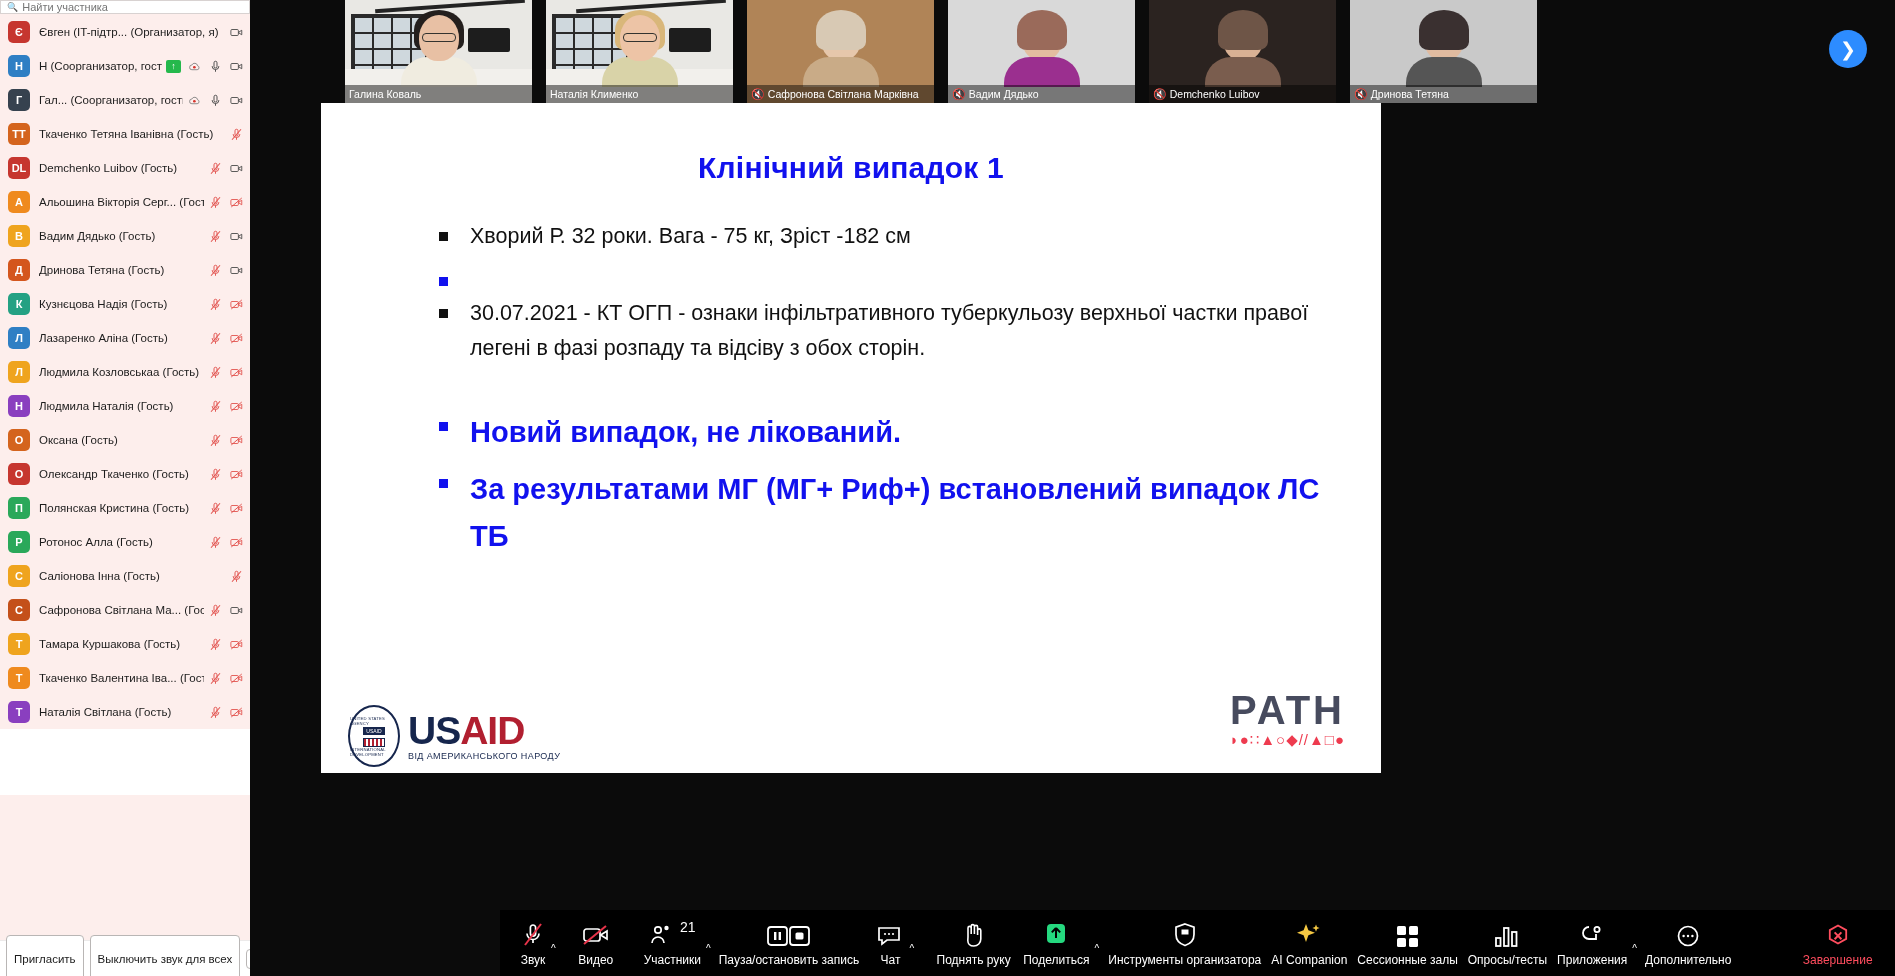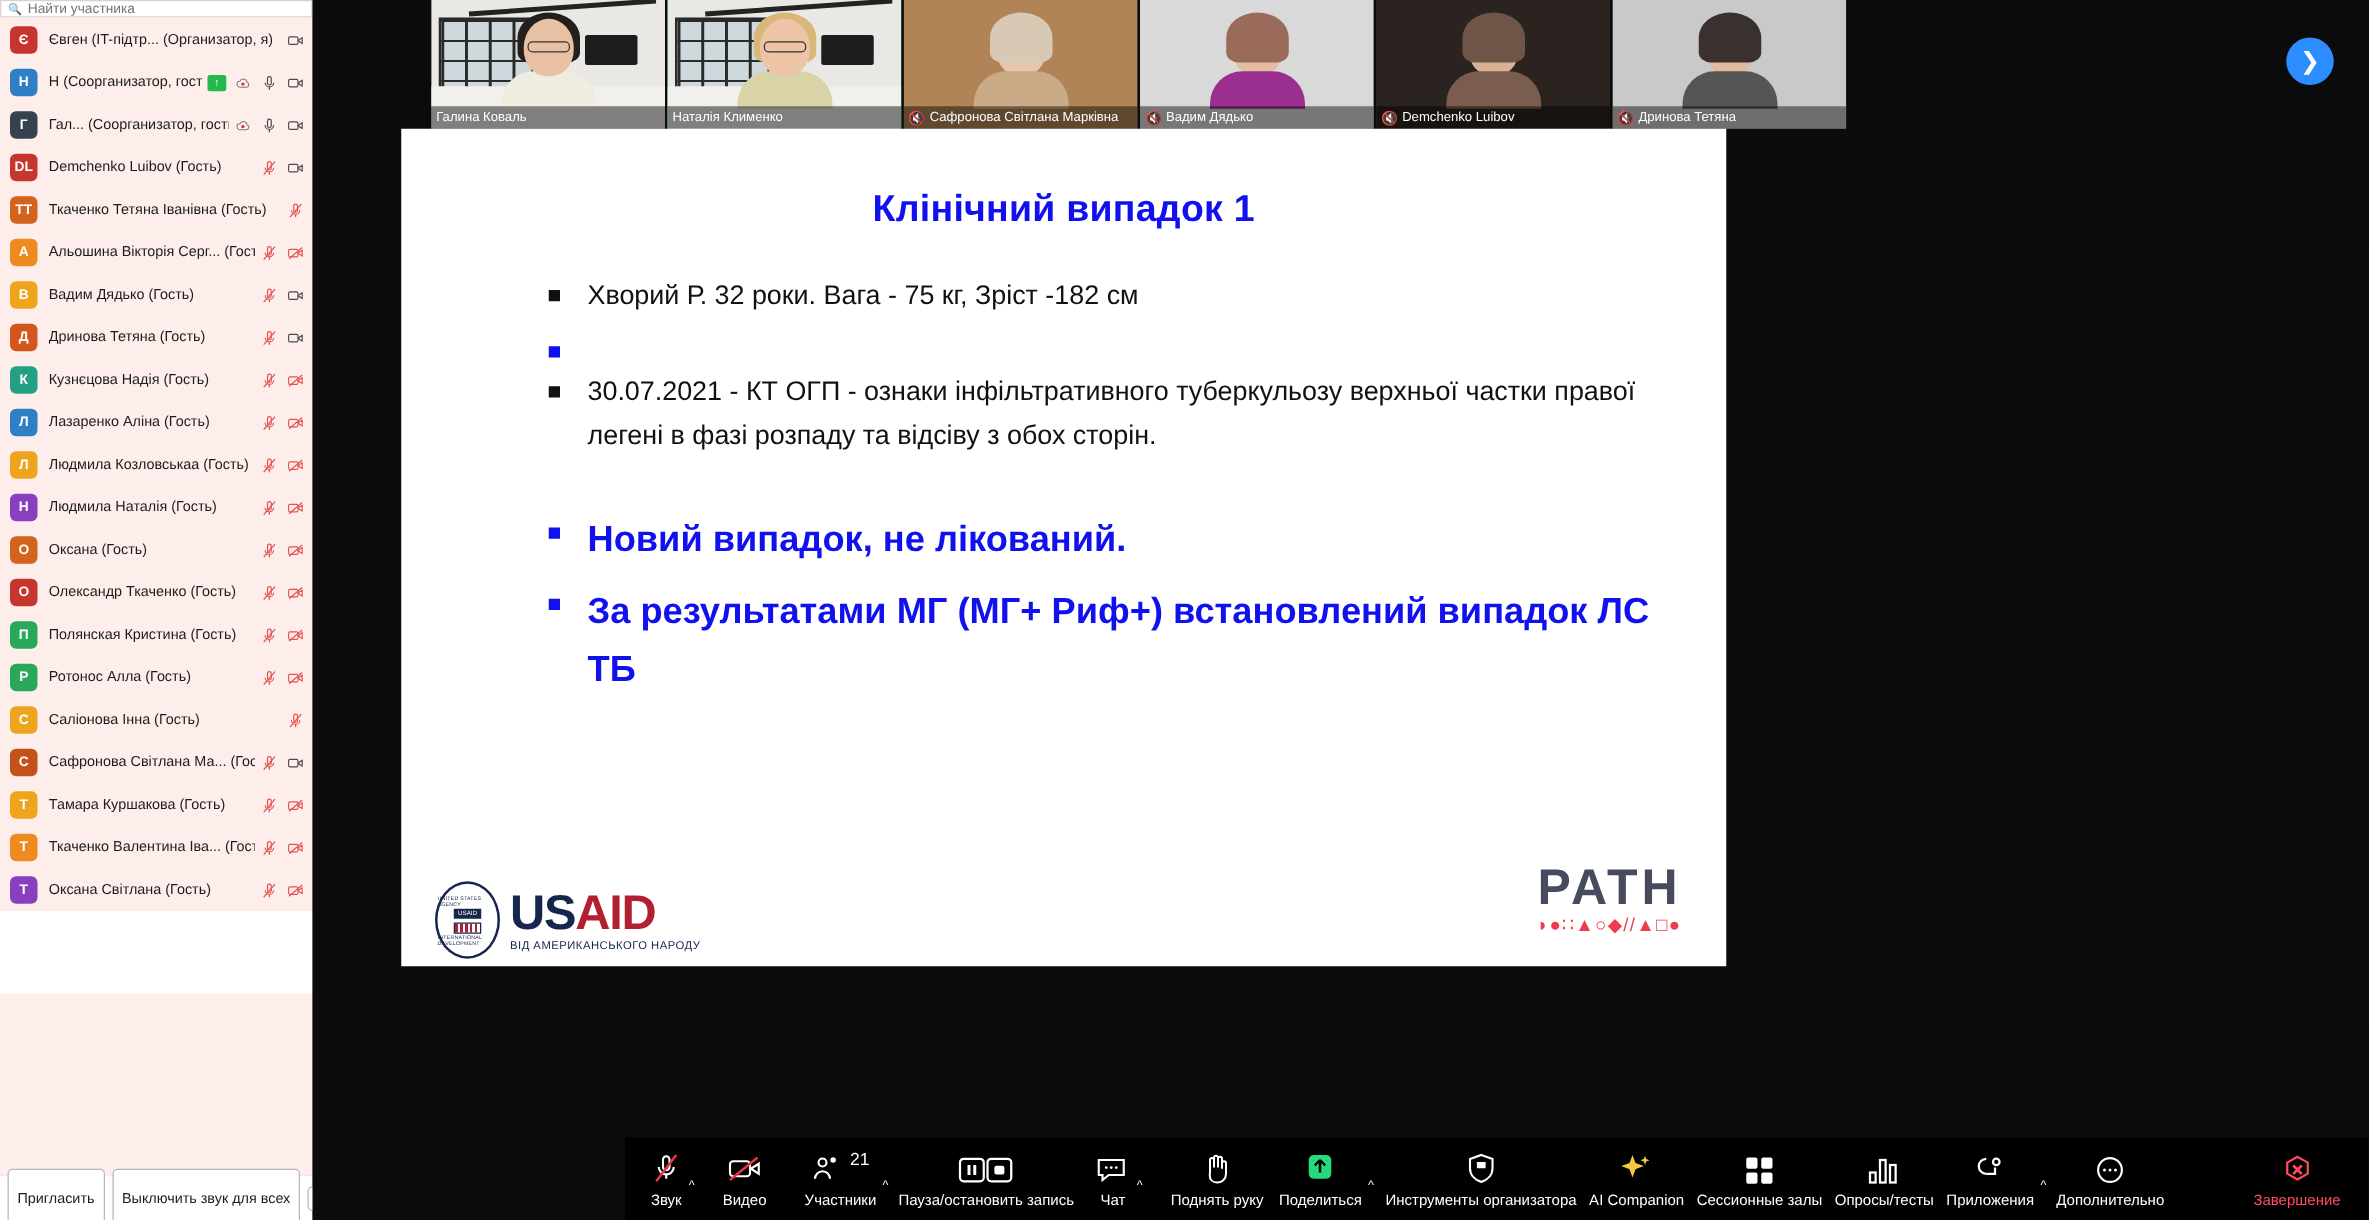--- a/index.html
+++ b/index.html
@@ -57,21 +57,21 @@
     font-family:"Liberation Sans", sans-serif; white-space:nowrap;
   }
   .pbtn.dots { padding:4px 6px; font-size:13px; line-height:10px; }
 
   
   #stage { position:absolute; left:250px; top:0; right:0; bottom:0; background:#0b0b0b; }
 
   
   #thumb-strip {
     position:absolute; left:95px; top:0; height:103px;
-    display:flex; gap:2px;
+    display:flex; gap:14px;
   }
   .thumb { position:relative; width:187px; height:103px; overflow:hidden; background:#333; }
   .thumb.active { outline:3px solid #27d07f; outline-offset:-3px; }
   .thumb .label {
     position:absolute; left:0; right:0; bottom:0; height:18px;
     background:rgba(0,0,0,0.45); color:#fff; font-size:10.5px;
     display:flex; align-items:center; padding:0 4px; gap:3px;
     white-space:nowrap; overflow:hidden;
   }
   .thumb .label .muteglyph { color:#ff4d4d; font-size:11px; flex:none; }
@@ -249,54 +249,54 @@
             </span>
             <span>
               <svg class="ic" viewBox="0 0 20 20">
                 <rect x="2.5" y="6" width="10" height="8" rx="1.5" fill="none" stroke="#4a4a4a" stroke-width="1.2"></rect>
                 <path d="M13 9.5l4-2.5v6l-4-2.5z" fill="none" stroke="#4a4a4a" stroke-width="1.2"></path>
               </svg>
             </span>
           </div>
         </div>
         <div class="prow">
+          <div class="avatar" style="background: rgb(212, 100, 29);">ТТ</div>
+          <div class="pname">Ткаченко Тетяна Іванівна (Гость)</div>
+          <div class="picons">
+            <span>
+              <svg class="ic" viewBox="0 0 20 20">
+                <path d="M10 3a2 2 0 0 1 2 2v5a2 2 0 0 1-4 0V5a2 2 0 0 1 2-2z" fill="none" stroke="#e2534f" stroke-width="1.3"></path>
+                <path d="M5.5 9.5a4.5 4.5 0 0 0 9 0" fill="none" stroke="#e2534f" stroke-width="1.3"></path>
+                <path d="M10 14v3" stroke="#e2534f" stroke-width="1.3"></path>
+                <path d="M4 17L16 3" stroke="#e2534f" stroke-width="1.4"></path>
+              </svg>
+            </span>
+          </div>
+        </div>
+        <div class="prow">
           <div class="avatar" style="background: rgb(198, 54, 47);">DL</div>
           <div class="pname">Demchenko Luibov (Гость)</div>
           <div class="picons">
             <span>
               <svg class="ic" viewBox="0 0 20 20">
                 <path d="M10 3a2 2 0 0 1 2 2v5a2 2 0 0 1-4 0V5a2 2 0 0 1 2-2z" fill="none" stroke="#e2534f" stroke-width="1.3"></path>
                 <path d="M5.5 9.5a4.5 4.5 0 0 0 9 0" fill="none" stroke="#e2534f" stroke-width="1.3"></path>
                 <path d="M10 14v3" stroke="#e2534f" stroke-width="1.3"></path>
                 <path d="M4 17L16 3" stroke="#e2534f" stroke-width="1.4"></path>
               </svg>
             </span>
             <span>
               <svg class="ic" viewBox="0 0 20 20">
                 <rect x="2.5" y="6" width="10" height="8" rx="1.5" fill="none" stroke="#4a4a4a" stroke-width="1.2"></rect>
                 <path d="M13 9.5l4-2.5v6l-4-2.5z" fill="none" stroke="#4a4a4a" stroke-width="1.2"></path>
               </svg>
             </span>
           </div>
         </div>
         <div class="prow">
-          <div class="avatar" style="background: rgb(212, 100, 29);">ТТ</div>
-          <div class="pname">Ткаченко Тетяна Іванівна (Гость)</div>
-          <div class="picons">
-            <span>
-              <svg class="ic" viewBox="0 0 20 20">
-                <path d="M10 3a2 2 0 0 1 2 2v5a2 2 0 0 1-4 0V5a2 2 0 0 1 2-2z" fill="none" stroke="#e2534f" stroke-width="1.3"></path>
-                <path d="M5.5 9.5a4.5 4.5 0 0 0 9 0" fill="none" stroke="#e2534f" stroke-width="1.3"></path>
-                <path d="M10 14v3" stroke="#e2534f" stroke-width="1.3"></path>
-                <path d="M4 17L16 3" stroke="#e2534f" stroke-width="1.4"></path>
-              </svg>
-            </span>
-          </div>
-        </div>
-        <div class="prow">
           <div class="avatar" style="background: rgb(239, 138, 30);">А</div>
           <div class="pname">Альошина Вікторія Серг... (Гость)</div>
           <div class="picons">
             <span>
               <svg class="ic" viewBox="0 0 20 20">
                 <path d="M10 3a2 2 0 0 1 2 2v5a2 2 0 0 1-4 0V5a2 2 0 0 1 2-2z" fill="none" stroke="#e2534f" stroke-width="1.3"></path>
                 <path d="M5.5 9.5a4.5 4.5 0 0 0 9 0" fill="none" stroke="#e2534f" stroke-width="1.3"></path>
                 <path d="M10 14v3" stroke="#e2534f" stroke-width="1.3"></path>
                 <path d="M4 17L16 3" stroke="#e2534f" stroke-width="1.4"></path>
               </svg>
@@ -589,21 +589,21 @@
               <svg class="ic" viewBox="0 0 20 20">
                 <rect x="2.5" y="6" width="10" height="8" rx="1.5" fill="none" stroke="#e2534f" stroke-width="1.2"></rect>
                 <path d="M13 9.5l4-2.5v6l-4-2.5z" fill="none" stroke="#e2534f" stroke-width="1.2"></path>
                 <path d="M3 16L17 4" stroke="#e2534f" stroke-width="1.3"></path>
               </svg>
             </span>
           </div>
         </div>
         <div class="prow">
           <div class="avatar" style="background: rgb(138, 63, 191);">Т</div>
-          <div class="pname">Оксана Світлана (Гость)</div>
+          <div class="pname">Наталія Світлана (Гость)</div>
           <div class="picons">
             <span>
               <svg class="ic" viewBox="0 0 20 20">
                 <path d="M10 3a2 2 0 0 1 2 2v5a2 2 0 0 1-4 0V5a2 2 0 0 1 2-2z" fill="none" stroke="#e2534f" stroke-width="1.3"></path>
                 <path d="M5.5 9.5a4.5 4.5 0 0 0 9 0" fill="none" stroke="#e2534f" stroke-width="1.3"></path>
                 <path d="M10 14v3" stroke="#e2534f" stroke-width="1.3"></path>
                 <path d="M4 17L16 3" stroke="#e2534f" stroke-width="1.4"></path>
               </svg>
             </span>
             <span>

